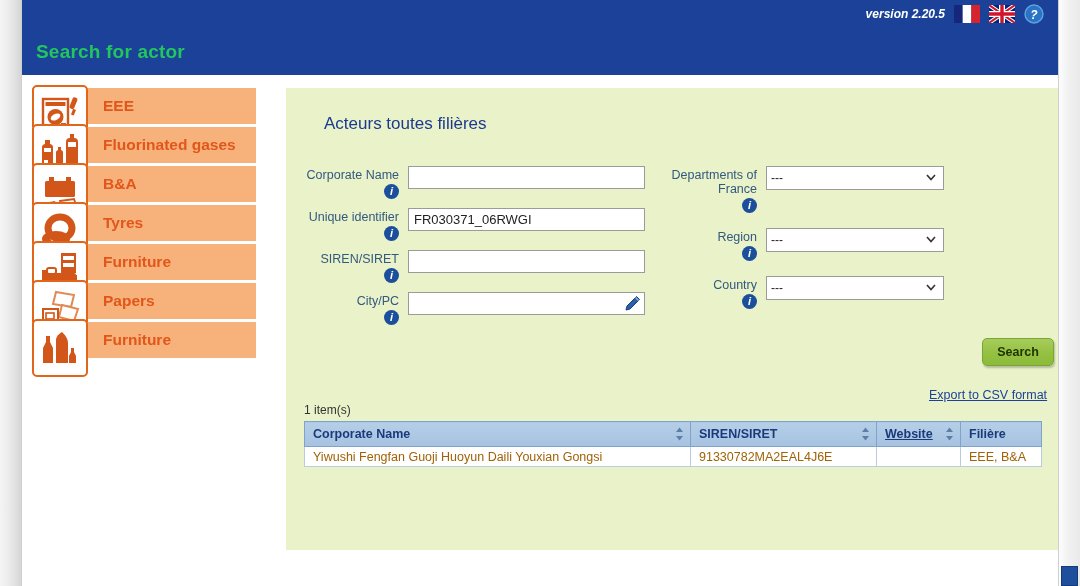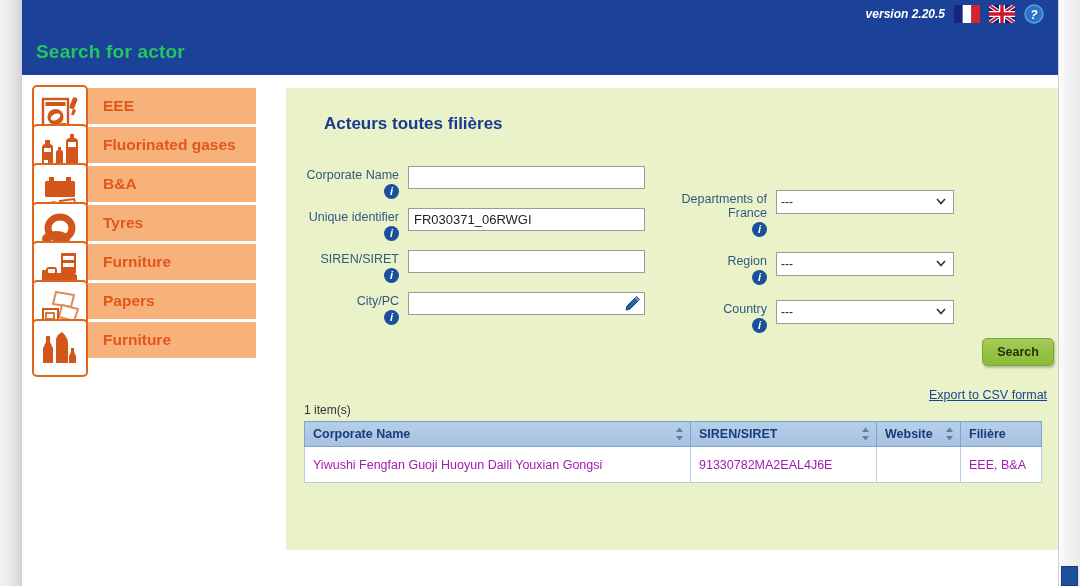--- a/index.html
+++ b/index.html
@@ -74,26 +74,26 @@
   }
 
   
   .panel {
     position: absolute; left: 264px; top: 88px;
     width: 772px; height: 462px;
     background: #e9f2c9;
   }
   .panel-title {
     position: absolute; left: 38px; top: 26px;
-    font-size: 17px; font-weight: bold; color: #1b3a8f;
+    font-size: 17px; font-weight: normal; color: #1b3a8f;
   }
 
   
   .form-left  { position: absolute; left: 18px;  top: 78px; width: 370px; }
-  .form-right { position: absolute; left: 394px; top: 78px; width: 310px; margin-top: 24px; }
+  .form-right { position: absolute; left: 384px; top: 78px; width: 310px; }
 
   .frow { position: relative; display: flex; align-items: flex-start; margin-bottom: 9px; }
   .flab {
     width: 104px; text-align: right; padding-right: 9px; padding-top: 2px;
     font-size: 12.5px; color: #33597f; line-height: 1.12;
   }
   .form-right .flab { width: 96px; }
   .flab .txt { display:block; }
   .info-i {
     display: block; width: 15px; height: 15px; margin: 2px 0 0 auto;
@@ -150,25 +150,25 @@
   table.results { border-collapse: collapse; width: 736px; table-layout: fixed; }
   table.results th {
     background: linear-gradient(to bottom, #b6cfe8 0%, #a6c3e1 100%);
     border: 1px solid #7fa3c9;
     height: 25px; padding: 0 8px;
     font-size: 12.5px; font-weight: bold; color: #1b3a7a;
     text-align: left; position: relative; cursor: pointer;
   }
   table.results td {
     background: #ffffff; border: 1px solid #b9cde2;
-    height: 36px; padding: 0 8px;
-    font-size: 12.5px; color: #a21caf;
+    height: 20px; padding: 0 8px;
+    font-size: 12.5px; color: #a16207;
   }
   th .sort-ic { position: absolute; right: 6px; top: 5px; width: 9px; height: 14px; }
-  .c1 { width: 386px; } .c2 { width: 186px; } .c3 { width: 84px; } .c4 { width: 81px; }
+  .c1 { width: 386px; } .c2 { width: 186px; } .c3 { width: 84px; text-decoration: underline; } .c4 { width: 81px; }
 </style>
 </head>
 <body>
 
 <div id="root">
 
   <div class="scroll-strip left"></div>
   <div class="scroll-strip right"></div>
   <div class="scroll-thumb-bottom"></div>
 

